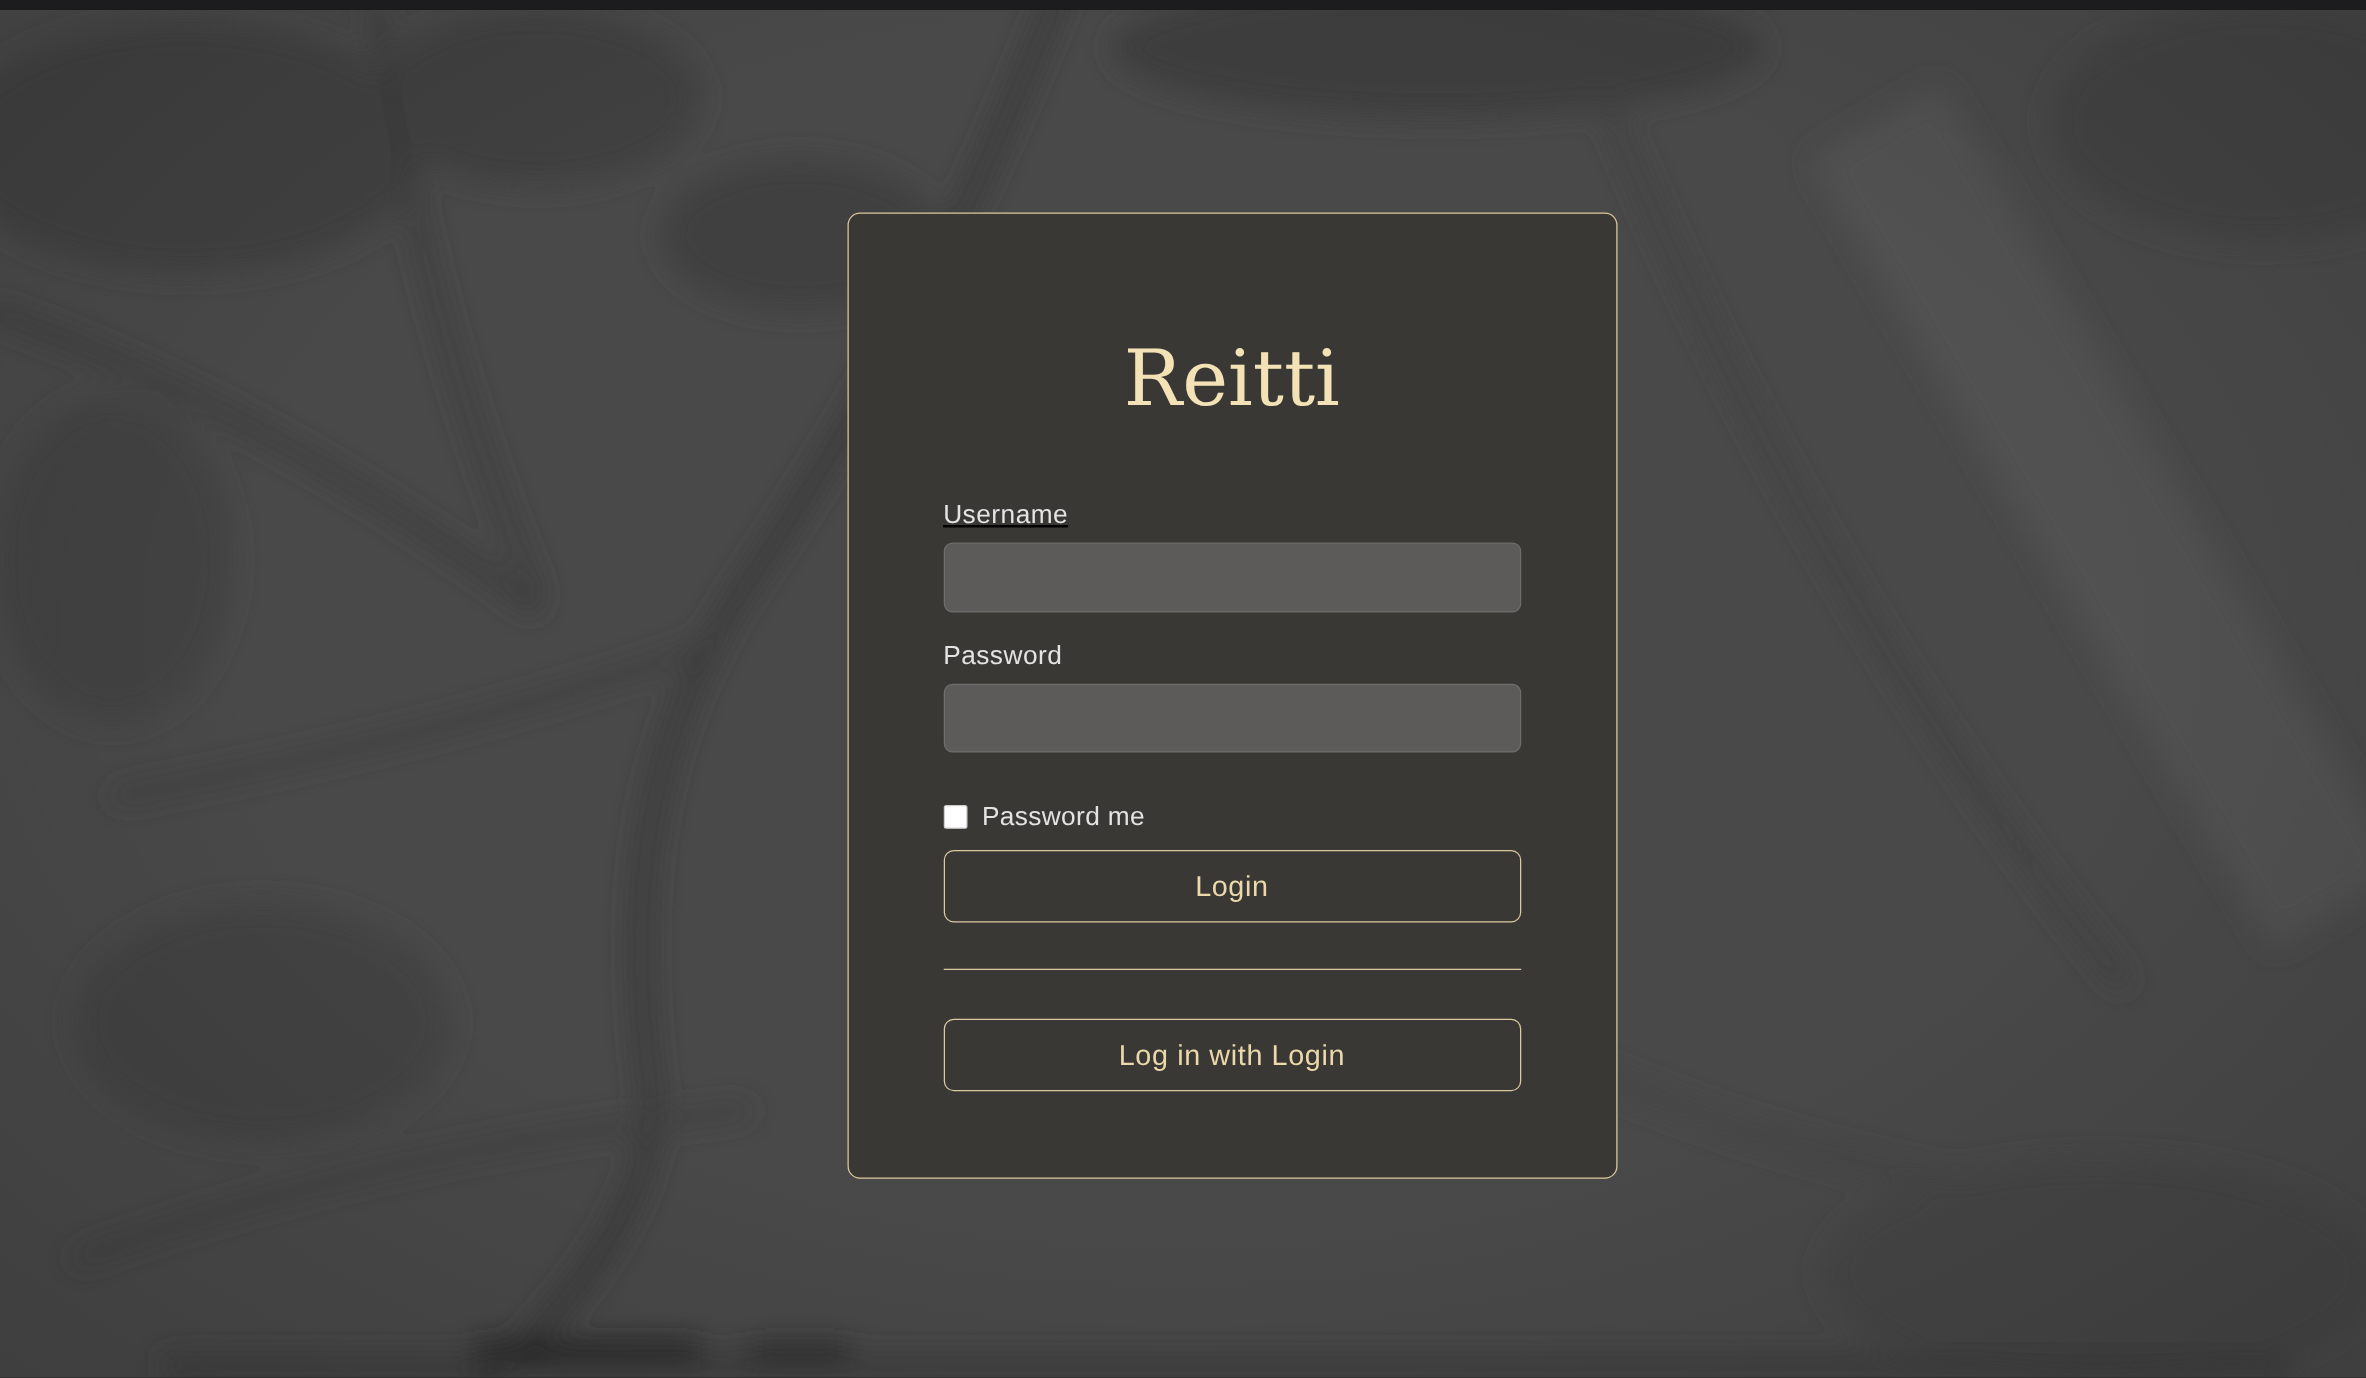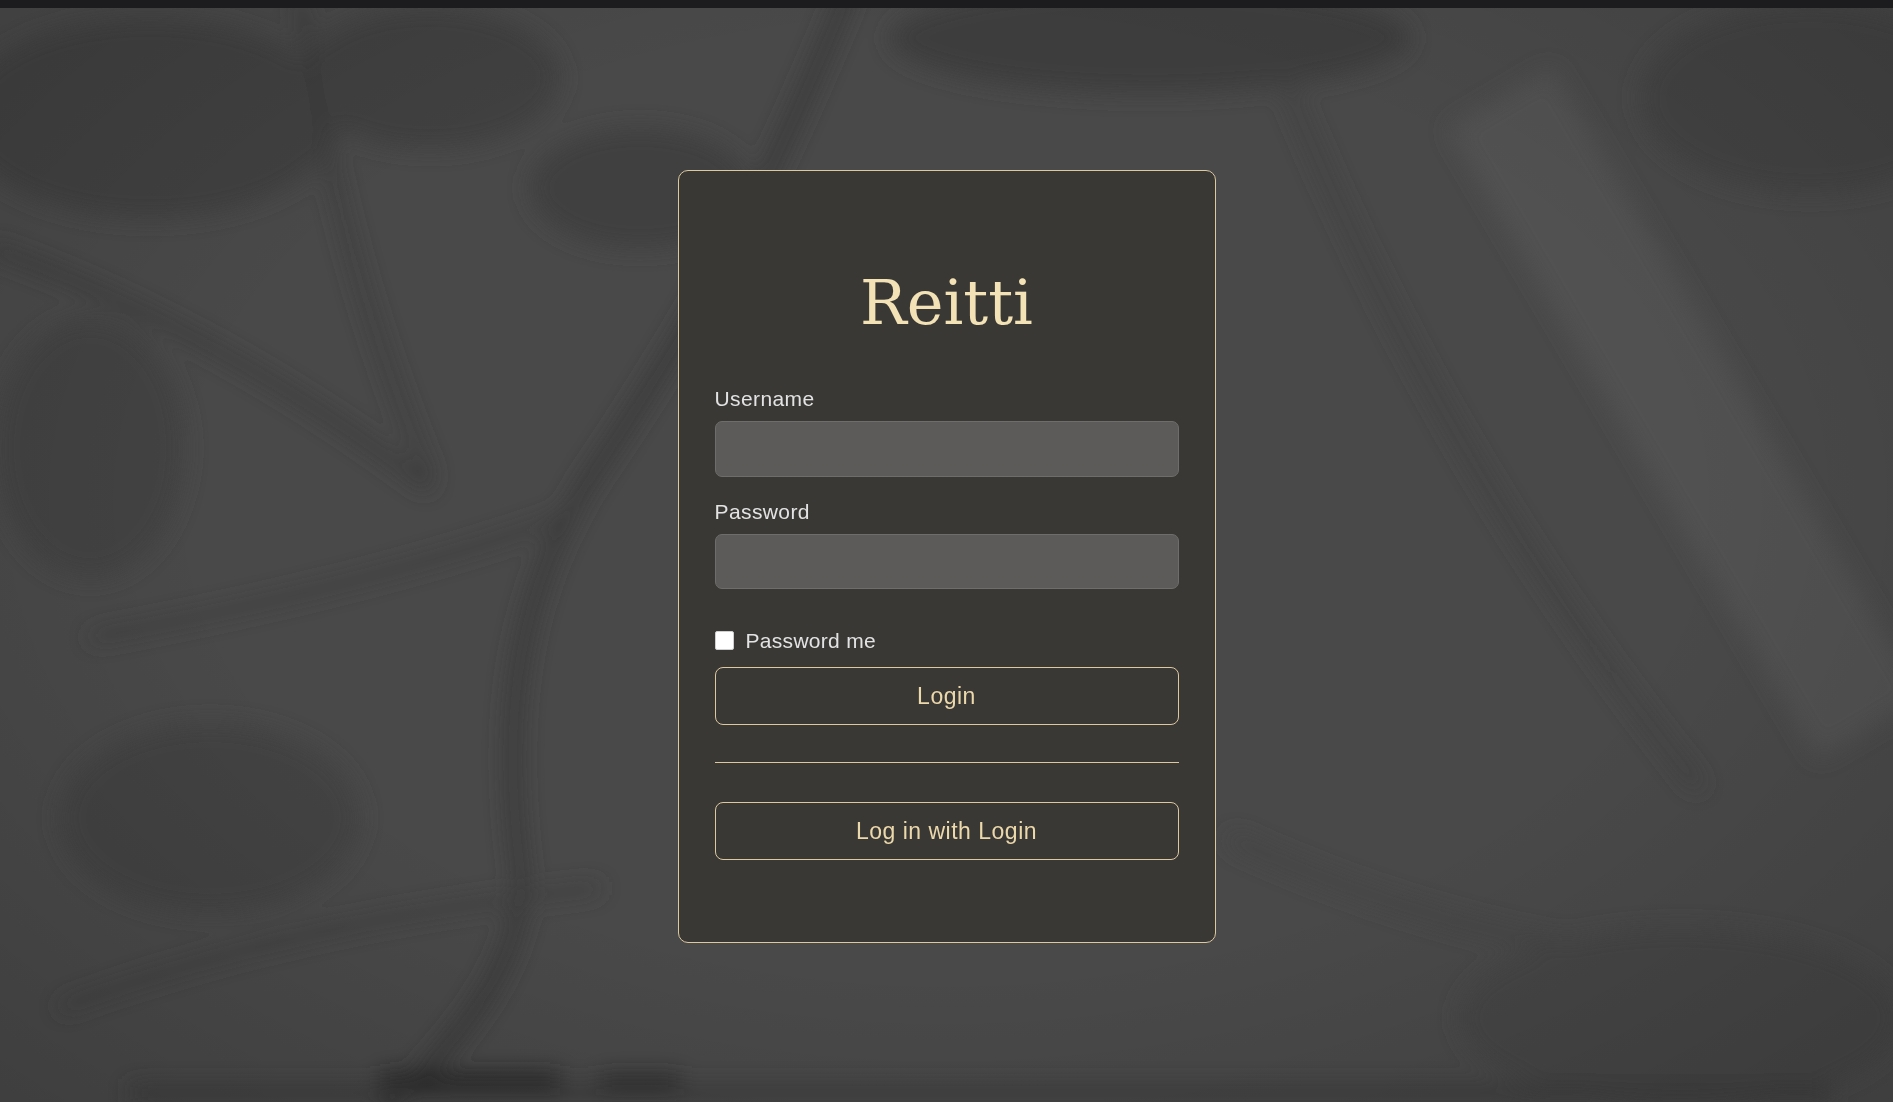--- a/index.html
+++ b/index.html
@@ -21,31 +21,31 @@
   .top-frame-bar{position:absolute;top:0;left:0;width:100%;height:8px;background:var(--frame-bar);z-index:3;}
 
   .map-bg{position:absolute;top:8px;left:0;right:0;bottom:0;background:var(--map-base);overflow:hidden;}
   .map-bg svg{position:absolute;top:0;left:0;width:100%;height:100%;}
   .map-bg::before{content:"";position:absolute;inset:0;
     background:linear-gradient(180deg,rgba(10,10,12,0.22),rgba(0,0,0,0) 130px);pointer-events:none;}
   .map-bg::after{content:"";position:absolute;inset:0;
     background:radial-gradient(ellipse at 50% 45%,rgba(0,0,0,0) 55%,rgba(0,0,0,0.14) 100%);pointer-events:none;}
 
   .login-card{
-    position:absolute;top:170px;left:calc(50% - 269px);width:538px;height:773px;
+    position:absolute;top:170px;left:calc(50% - 269px);width:616px;height:773px;
     background:var(--card-bg);border:1px solid var(--accent);border-radius:10px;
-    padding:0 36px;z-index:2;
+    padding:0 76px;z-index:2;
   }
   .app-title{
     margin-top:98px;text-align:center;
     font-family:"DejaVu Serif","Liberation Serif",serif;font-weight:400;
     font-size:62px;line-height:1.1;color:var(--title-color);
   }
   .field{display:block;}
-  .field-username{margin-top:47px;}
+  .field-username{margin-top:60px;text-decoration:underline;}
   .field-password{margin-top:20px;}
   .field-label{
     display:block;font-size:21px;line-height:29px;letter-spacing:0.4px;
     color:var(--label-color);
   }
   .text-input{
     display:block;width:100%;height:56px;margin-top:8px;
     background:var(--input-bg);border:1px solid var(--input-border);border-radius:7px;
     color:#efefef;font-size:20px;padding:0 14px;outline:none;
   }

